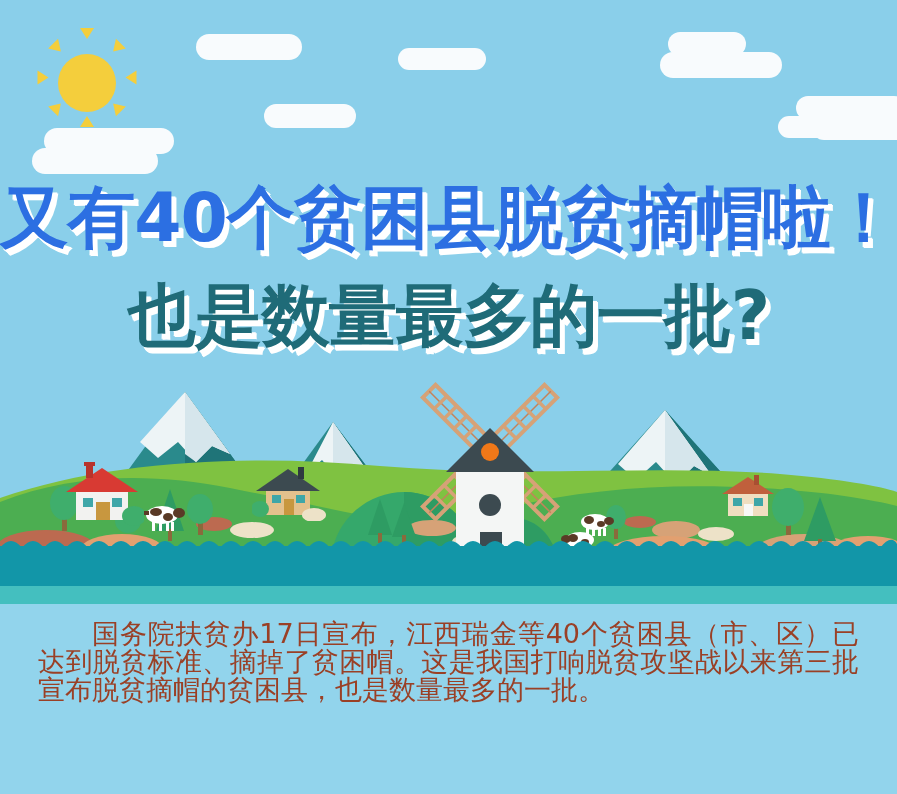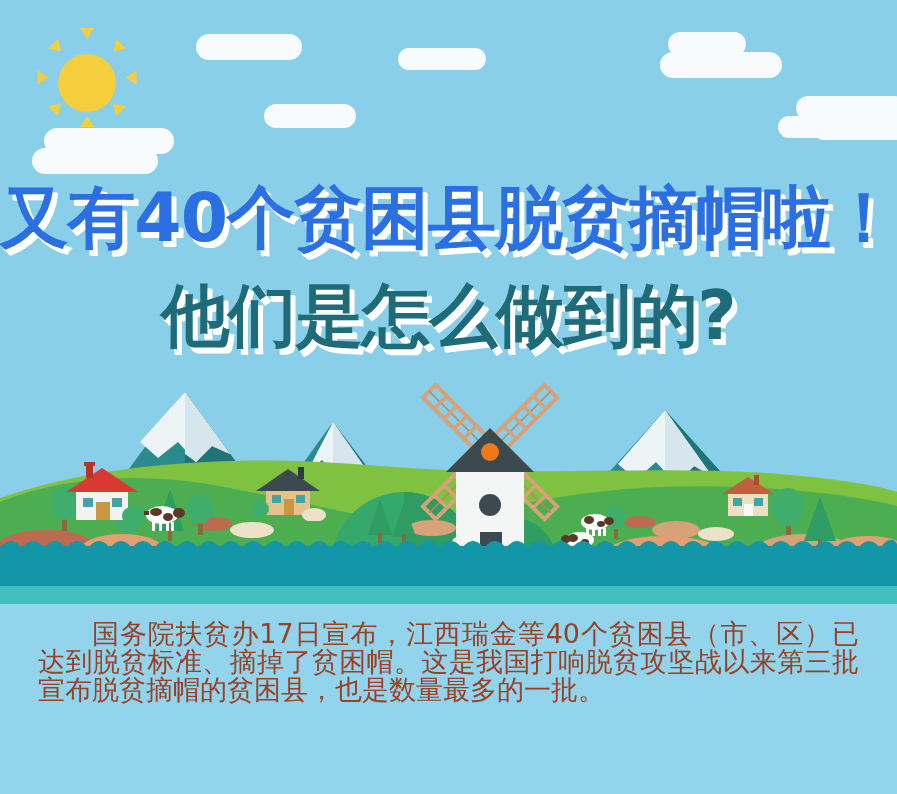--- a/index.html
+++ b/index.html
@@ -65,21 +65,20 @@
   }
   .title-line1 {
     font-size: 68px;
     font-weight: 900;
     color: #2C6FE2;
     letter-spacing: -1px;
     line-height: 84px;
     white-space: nowrap;
     text-shadow: 4px 5px 0 #FFFFFF, 5px 6px 0 #FFFFFF;
     font-family: "DejaVu Sans", "Liberation Sans", sans-serif;
-    text-align: right;
   }
   .title-line2 {
     margin-top: 14px;
     font-size: 68px;
     font-weight: 900;
     color: #1F6B78;
     letter-spacing: -1px;
     line-height: 84px;
     white-space: nowrap;
     text-shadow: 4px 5px 0 #FFFFFF, 5px 6px 0 #FFFFFF;
@@ -363,20 +362,20 @@
                Q803,0 814,14 Q825,0 836,14 Q847,0 858,14 Q869,0 880,14
                Q891,0 897,10 L897,26 Z" fill="#1296A8"></path>
     </svg>
   </div>
   <div class="water-band water-dark" style="z-index:14;"></div>
   <div class="water-band water-mid" style="z-index:14;"></div>
   <div class="water-band water-light" style="z-index:14;"></div>
 
   <div class="title-block">
     <div class="title-line1">又有40个贫困县脱贫摘帽啦！</div>
-    <div class="title-line2">他们是怎么做到的?</div>
+    <div class="title-line2">也是数量最多的一批?</div>
   </div>
 
   <div class="body-block">
     <p class="body-text">国务院扶贫办17日宣布，江西瑞金等40个贫困县（市、区）已达到脱贫标准、摘掉了贫困帽。这是我国打响脱贫攻坚战以来第三批宣布脱贫摘帽的贫困县，也是数量最多的一批。</p>
   </div>
 
 </div>
 
 </body></html>

